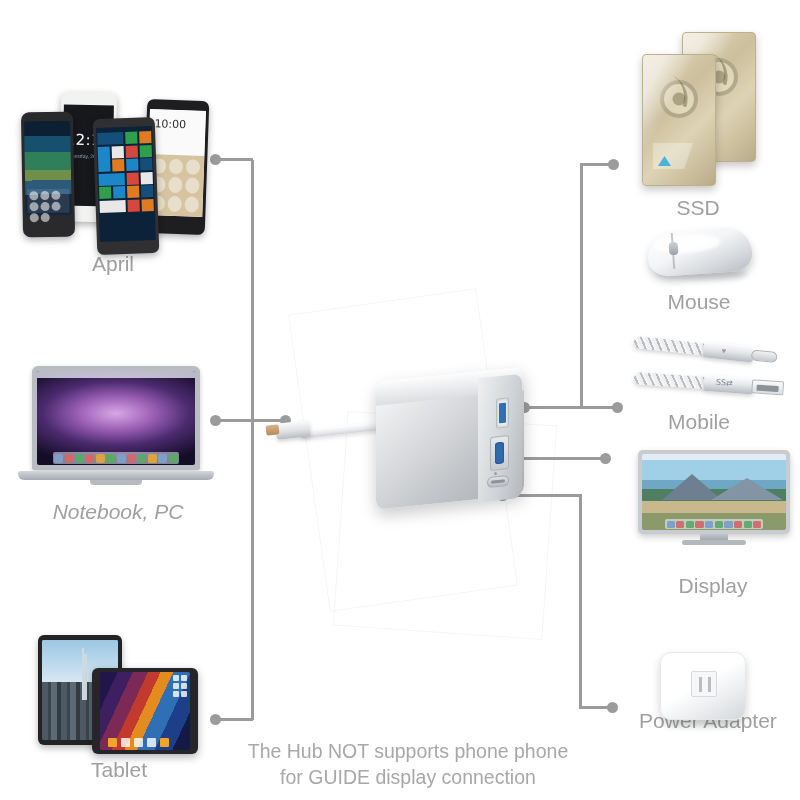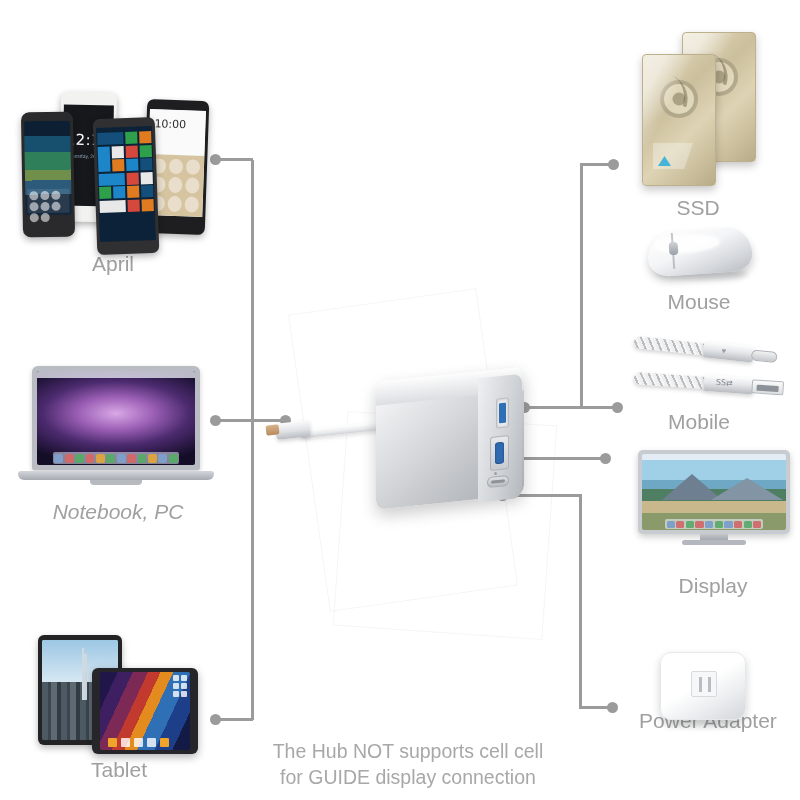--- a/index.html
+++ b/index.html
@@ -548,17 +548,17 @@
     <div class="body"></div>
     <div class="top"></div>
     <div class="edge"></div>
     <div class="usb"></div>
     <div class="vga"></div>
     <div class="led"></div>
     <div class="usbc"></div>
   </div>
 
   <div class="caption">
-    <div>The Hub NOT supports cell cell</div>
+    <div>The Hub NOT supports phone phone</div>
     <div>for GUIDE display connection</div>
   </div>
 
 </div>
 
 </body></html>

